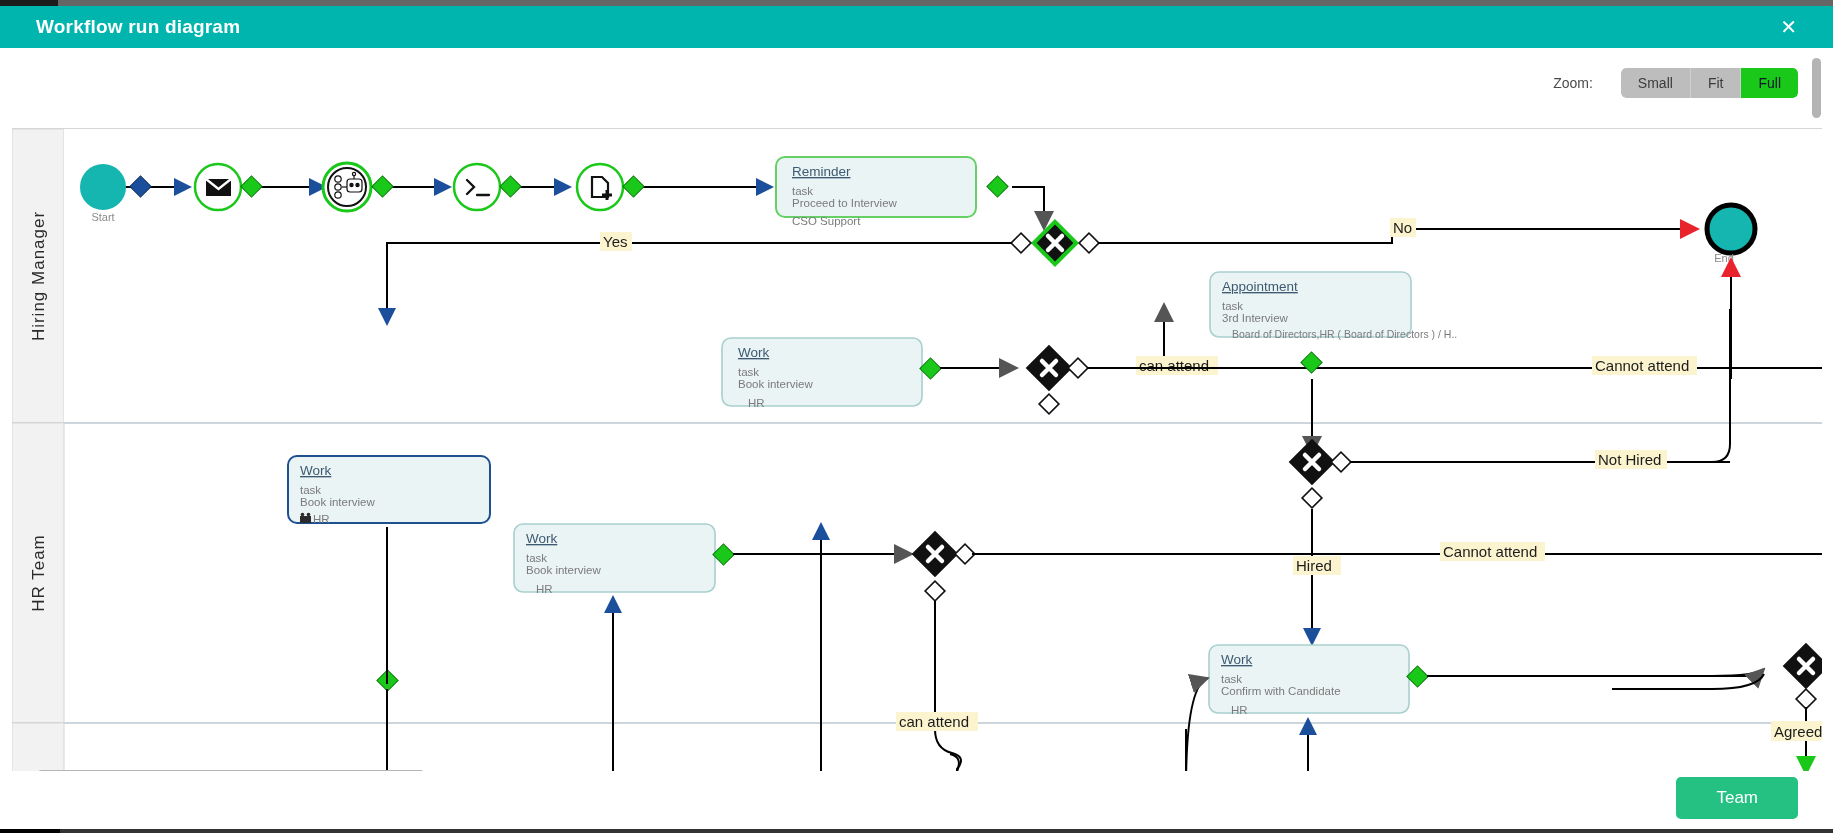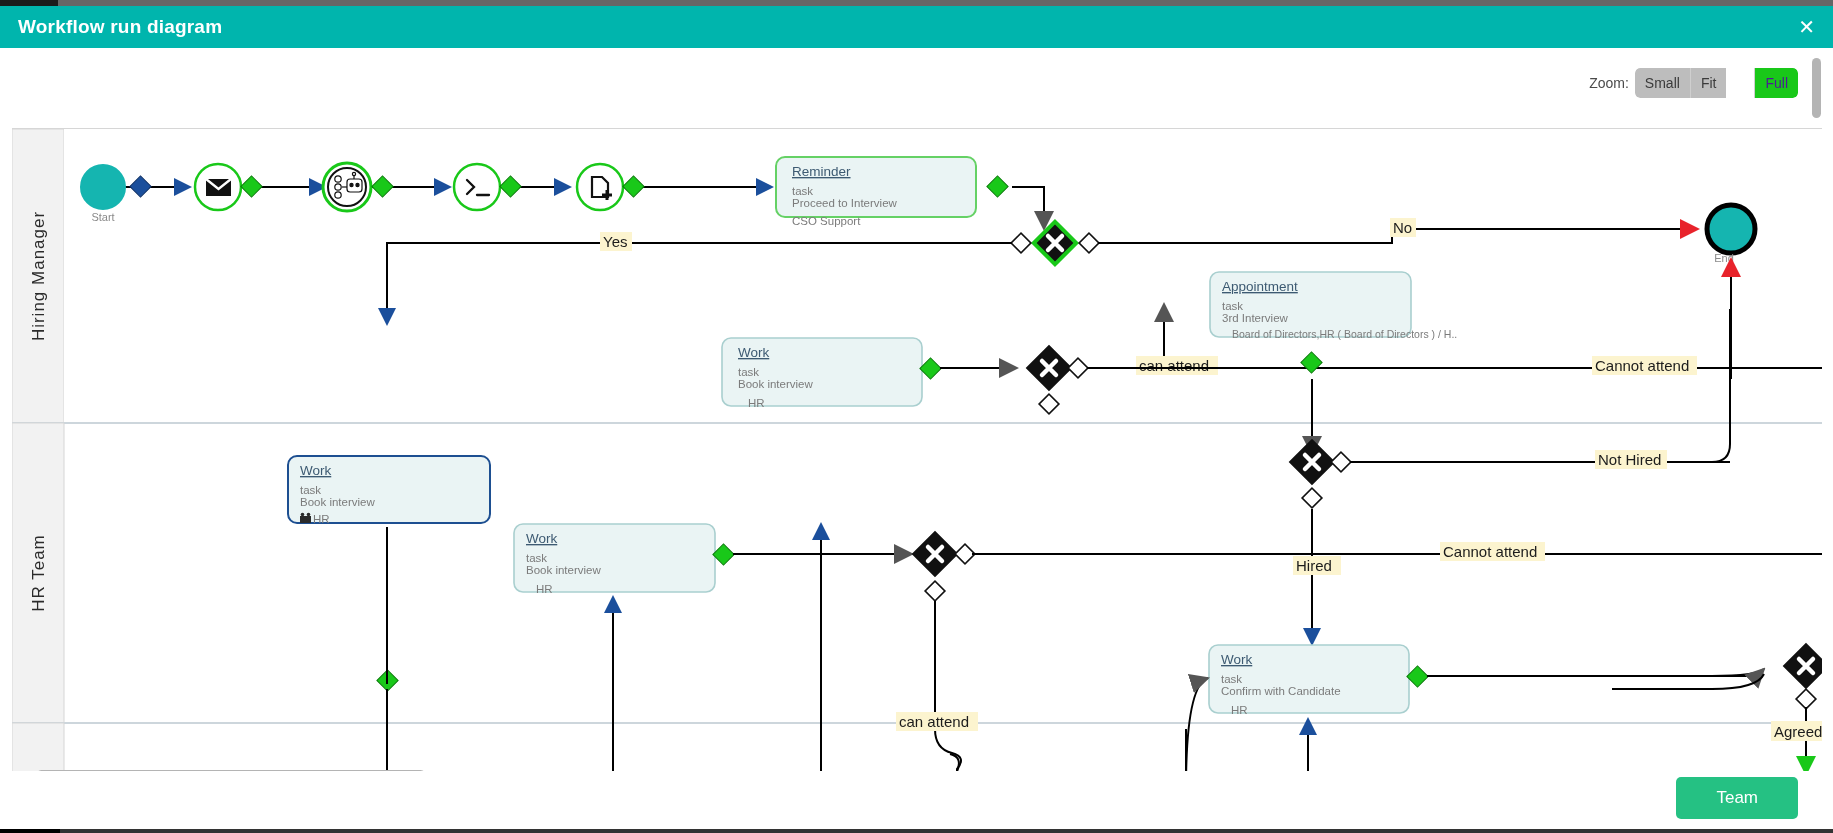--- a/index.html
+++ b/index.html
@@ -8,44 +8,44 @@
     background: #ffffff;
     font-family: "Liberation Sans", sans-serif;
     overflow: hidden;
   }
   #app { position: relative; width: 1833px; height: 833px; background: #fff; }
 
   
   .titlebar {
     position: absolute; left: 0; top: 6px; width: 1833px; height: 42px;
     background: #00b5ad; display: flex; align-items: center;
-    padding: 0 18px; color: #fff;
+    padding: 0 36px; color: #fff;
   }
   .titlebar .title { font-size: 19px; font-weight: bold; letter-spacing: .2px; }
   .titlebar .close-x {
     margin-left: auto; font-size: 20px; line-height: 1; cursor: pointer;
     color: #ffffff; font-weight: 500;
   }
   .topstrip { position:absolute; left:0; top:0; width:1833px; height:6px; background:#666; }
   .topstrip .tab { position:absolute; left:0; top:0; width:58px; height:6px; background:#1b1b1b; }
 
   
   .zoombar {
     position: absolute; right: 35px; top: 68px;
-    display: flex; align-items: center; gap: 6px;
+    display: flex; align-items: center; gap: 28px;
   }
   .zoombar .zlabel { font-size: 14px; color: #4a4a4a; }
   .zgroup { display: flex; border-radius: 5px; overflow: hidden; }
   .zbtn {
     border: none; background: #bdbdbd; color: #3b3b3b;
     font-family: "Liberation Sans", sans-serif; font-size: 14px;
-    padding: 7px 10px; cursor: pointer;
+    padding: 7px 17px; cursor: pointer;
   }
   .zbtn + .zbtn { border-left: 1px solid #cfcfcf; text-align: right; }
-  .zbtn.active { background: #19c819; color: #4c1d95; margin-left: 28px; }
+  .zbtn.active { background: #19c819; color: #0f172a; }
   .zbtn:first-child { border-radius: 5px 0 0 5px; }
   .zbtn:last-child  { border-radius: 0 5px 5px 0; }
 
   
   .vscroll {
     position: absolute; right: 6px; top: 60px; width: 9px; height: 60px;
     background: #b4b4b4; border-radius: 5px;
   }
   .vtrack {
     position:absolute; right:6px; top:58px; width:9px; height:700px;

